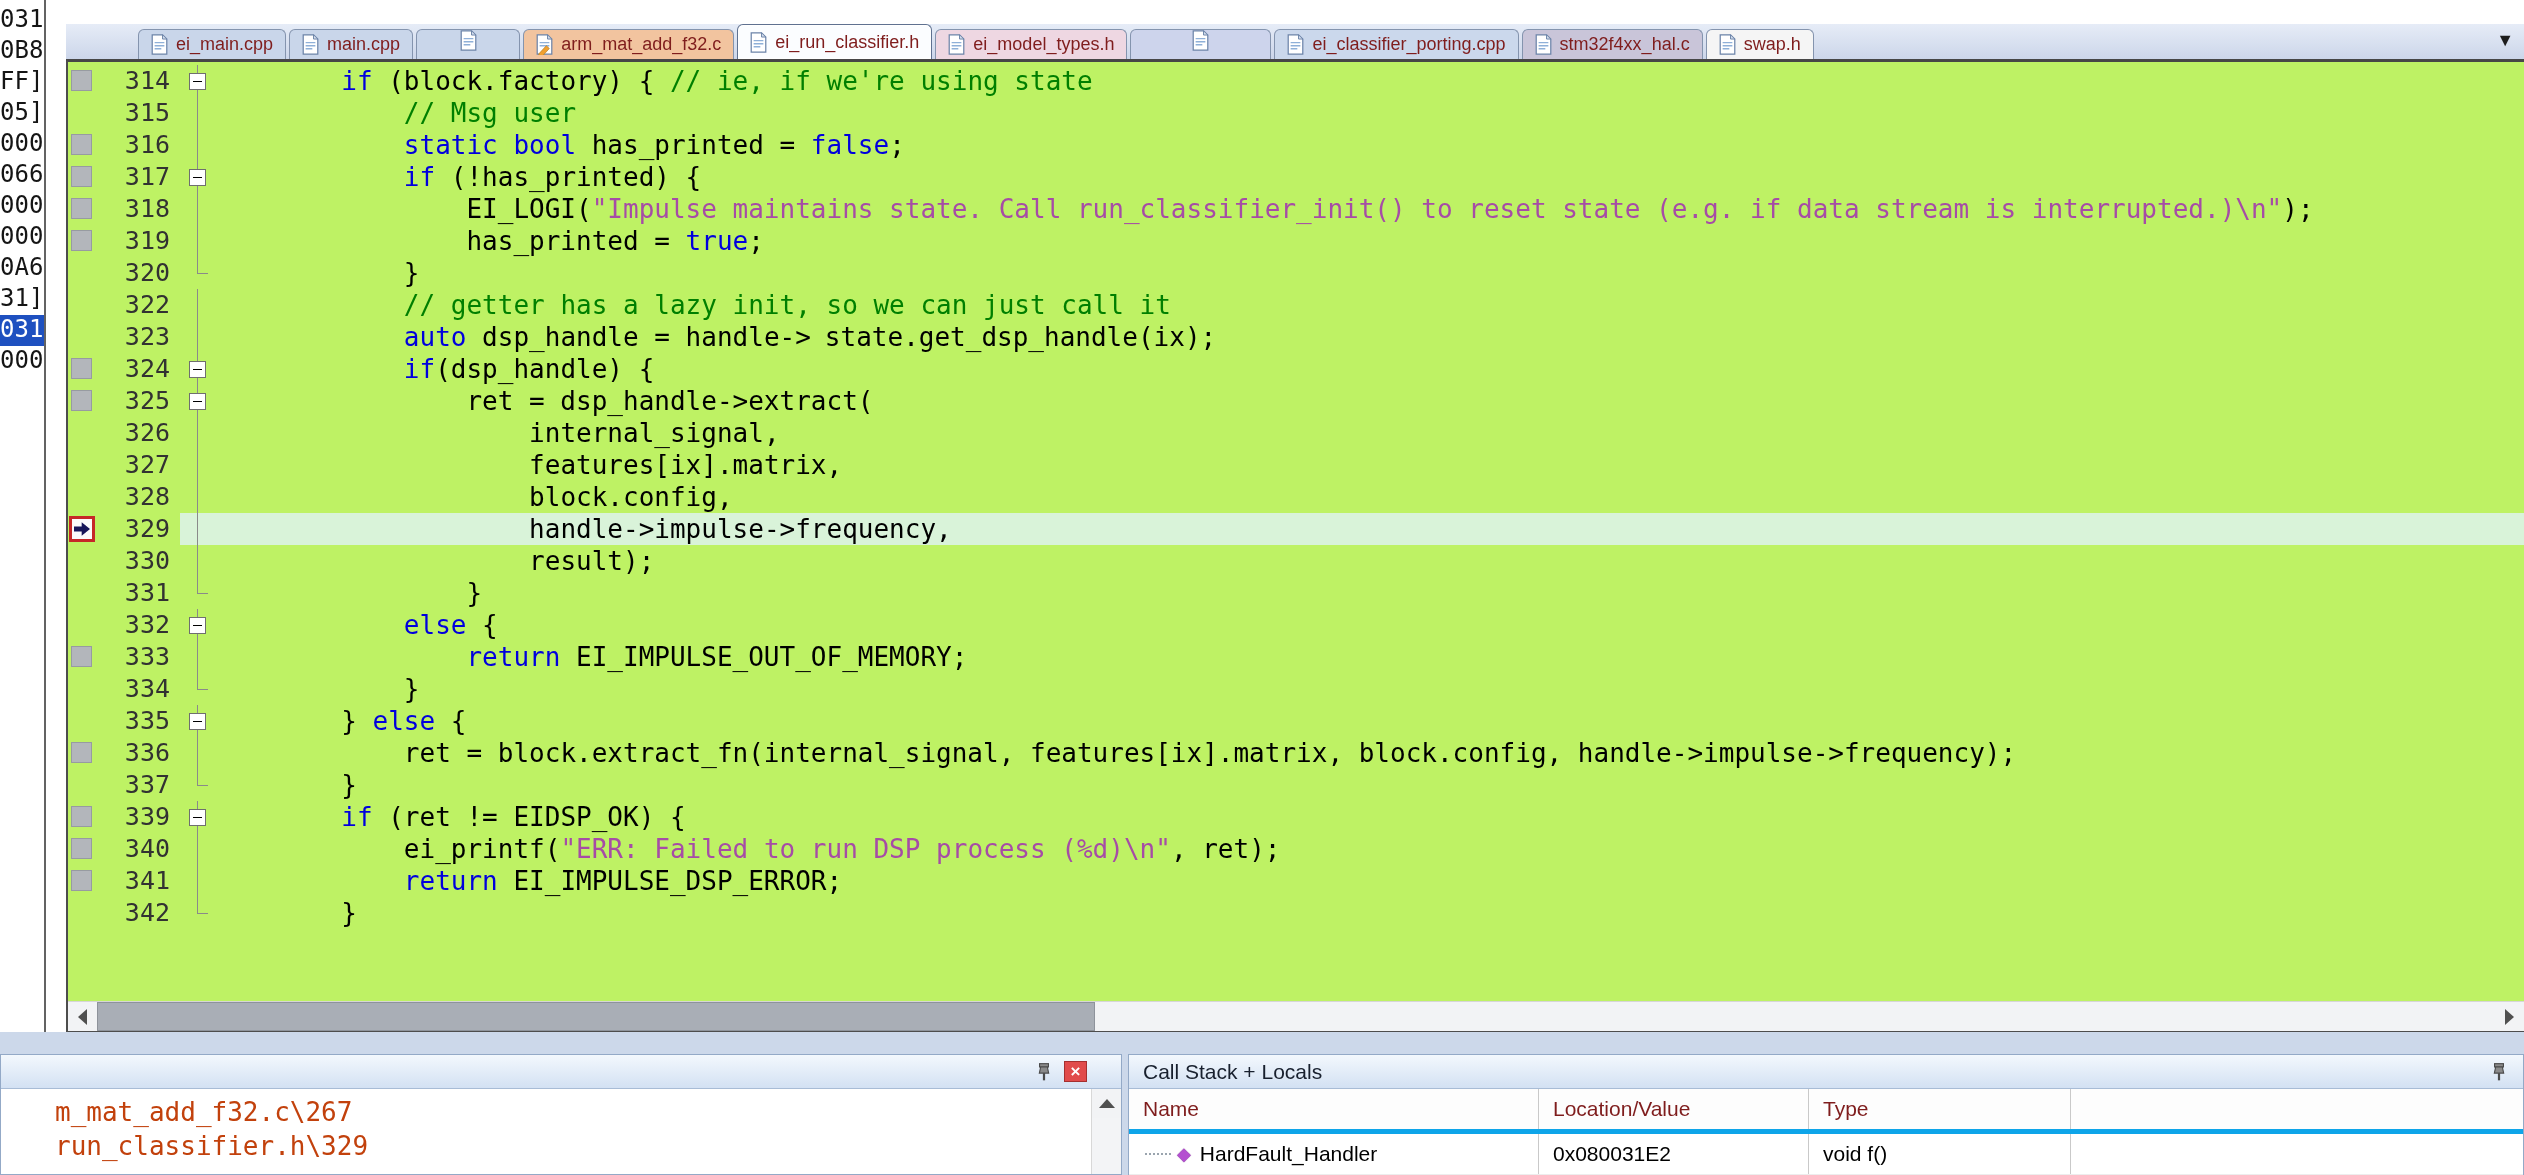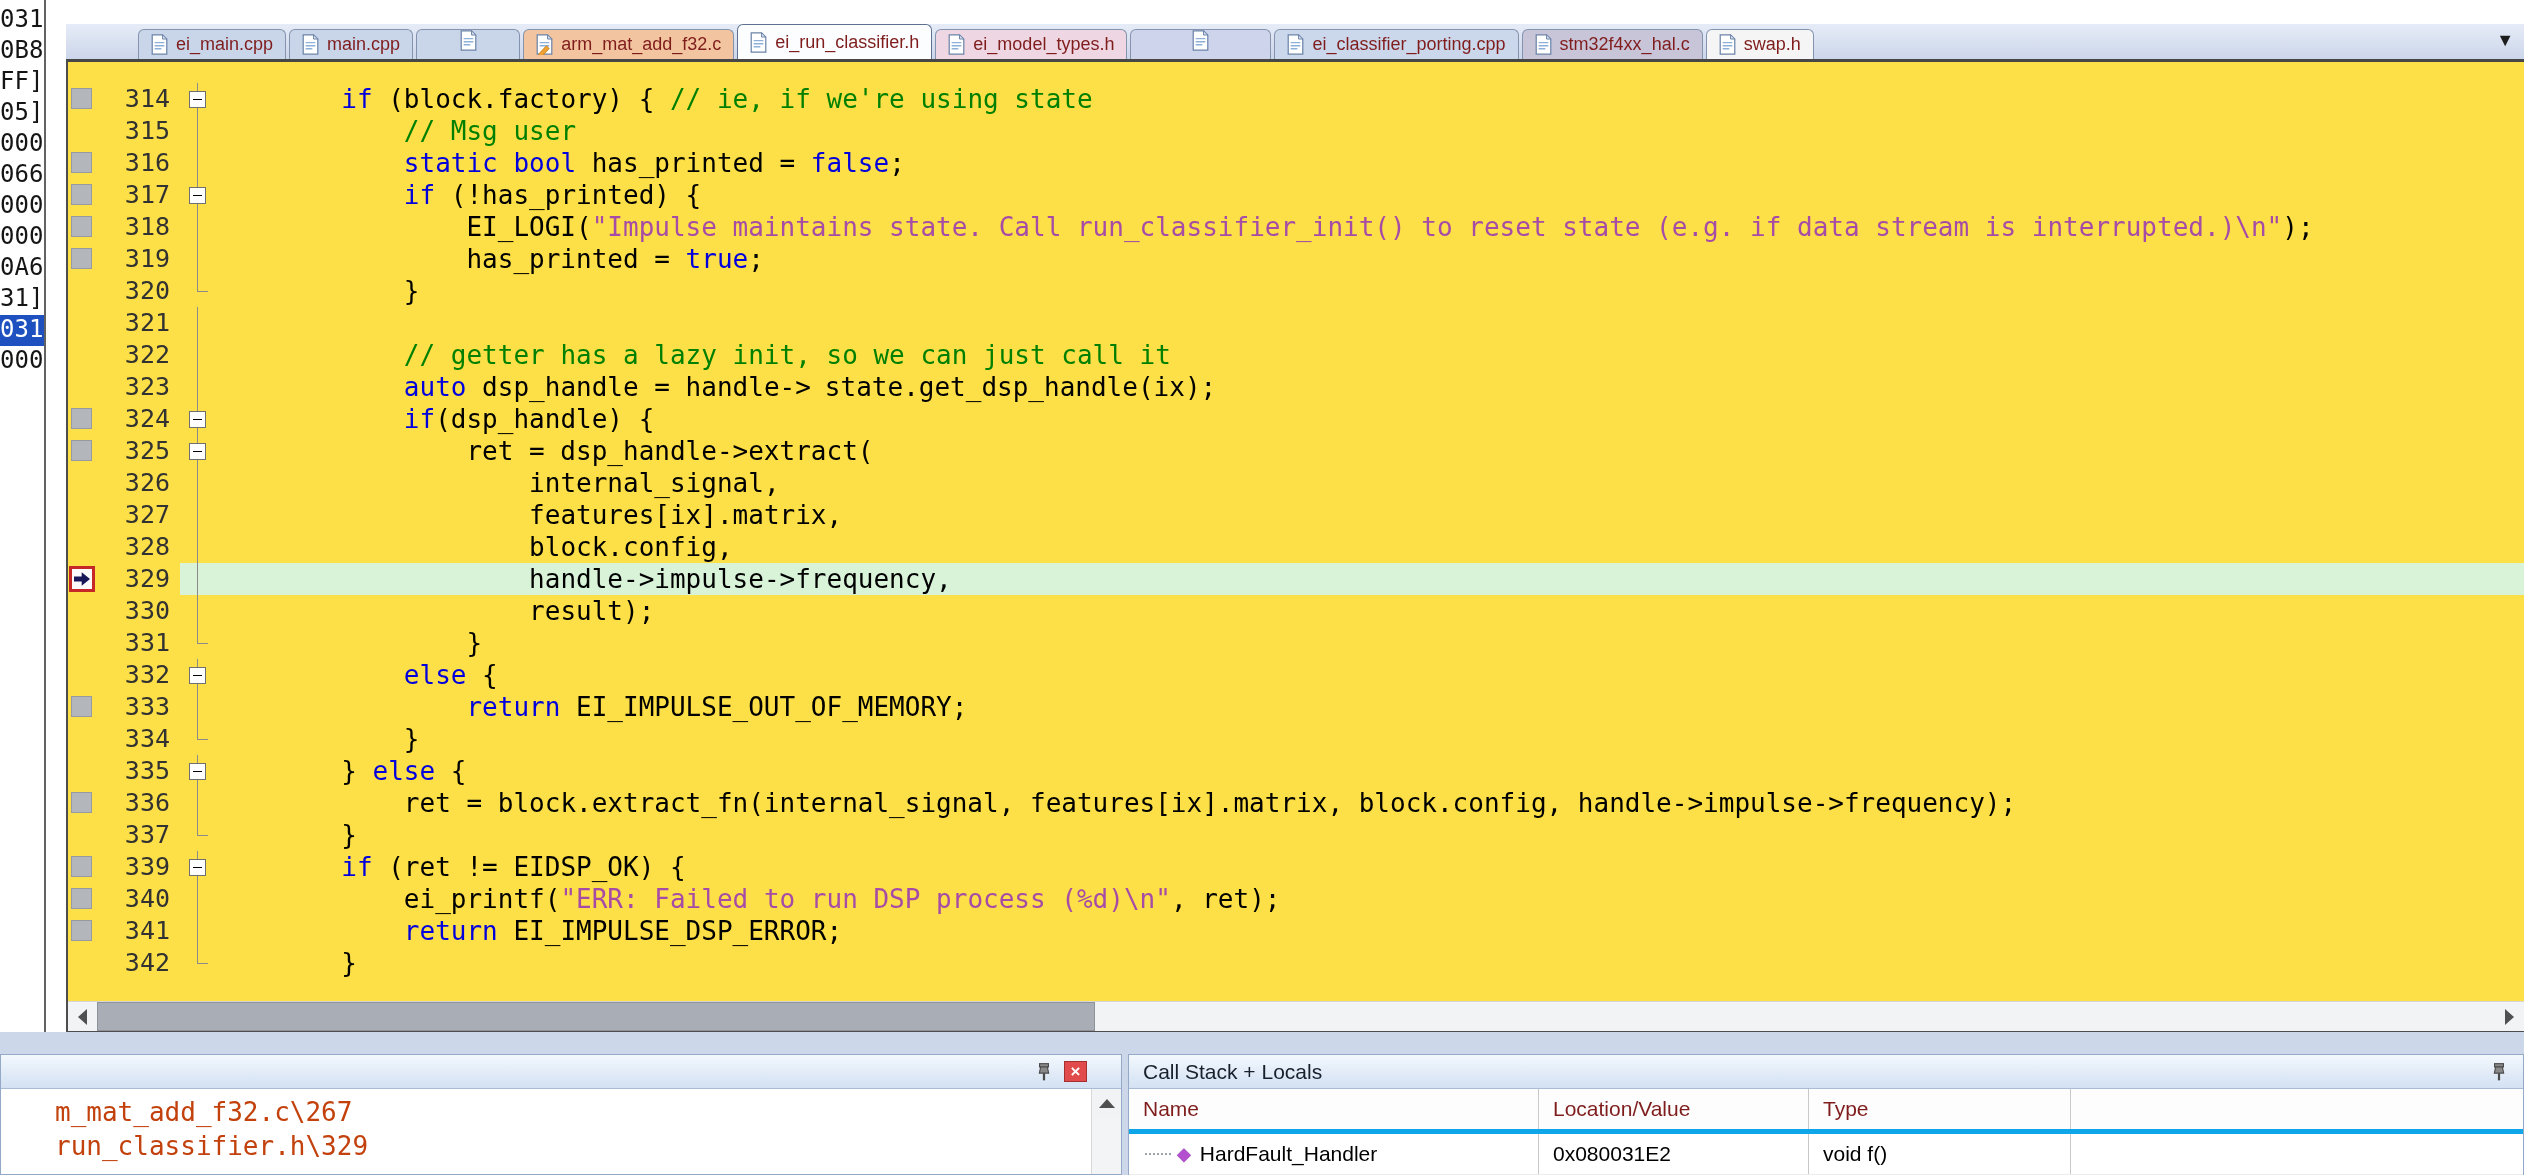--- a/index.html
+++ b/index.html
@@ -22,22 +22,22 @@
        font-size:18px;color:#7f1d1d;position:relative;}
   .tab.active{height:34px;border-color:#5f7190;box-shadow:0 0 0 1px #fff inset;z-index:3;}
   .tabicon{display:inline-flex;width:17px;height:21px;}
   #taboverflow{position:absolute;right:10px;top:6px;font-size:18px;color:#1d1d1d;cursor:default;}
 
   
   #frame-left{position:absolute;left:66px;top:61px;width:2px;height:971px;background:#4d4d4d;}
   #frame-bottom{position:absolute;left:66px;top:1030px;right:0;height:2px;background:#4d4d4d;}
 
   
-  #codearea{position:absolute;left:68px;top:62px;right:0;height:939px;background:#fde047;
-            overflow:hidden;padding-top:21px;}
+  #codearea{position:absolute;left:68px;top:62px;right:0;height:939px;background:#bef264;
+            overflow:hidden;padding-top:3px;}
   .crow{display:flex;height:32px;line-height:32px;}
   .c-gutter{width:30px;position:relative;flex:none;}
   .c-gutter .blk{position:absolute;left:3px;top:5px;width:21px;height:21px;background:#b3b6bb;border:1px solid #979ba1;box-sizing:border-box;}
   .c-gutter .cur{position:absolute;left:1px;top:3px;width:26px;height:26px;border:3px solid #c62828;background:#fbfbfb;box-sizing:border-box;}
   .c-gutter .cur i{position:absolute;inset:2px;background:#17175a;
      clip-path:polygon(0 34%,48% 34%,48% 8%,100% 50%,48% 92%,48% 66%,0 66%);}
   .c-num{width:72px;flex:none;text-align:right;padding-right:10px;box-sizing:content-box;
          font:25px/32px "DejaVu Sans Mono",monospace;color:#323232;}
   .c-fold{width:36px;flex:none;position:relative;}
   .c-fold.fl::before,.c-fold.fb::before{content:"";position:absolute;left:17px;top:0;bottom:0;width:1px;background:#8a8a8a;}
@@ -272,26 +272,20 @@
       <div class="c-code">                <span class="tok-pl">has_printed = </span><span class="tok-kw">true</span><span class="tok-pl">;</span></div>
     </div>
     <div class="crow">
       <div class="c-gutter"></div>
       <div class="c-num">320</div>
       <div class="c-fold fe"></div>
       <div class="c-code">            <span class="tok-pl">}</span></div>
     </div>
     <div class="crow">
       <div class="c-gutter"></div>
-      <div class="c-num">321</div>
-      <div class="c-fold fl"></div>
-      <div class="c-code"></div>
-    </div>
-    <div class="crow">
-      <div class="c-gutter"></div>
       <div class="c-num">322</div>
       <div class="c-fold fl"></div>
       <div class="c-code">            <span class="tok-com">// getter has a lazy init, so we can just call it</span></div>
     </div>
     <div class="crow">
       <div class="c-gutter"></div>
       <div class="c-num">323</div>
       <div class="c-fold fl"></div>
       <div class="c-code">            <span class="tok-kw">auto</span><span class="tok-pl"> dsp_handle = handle-&gt;</span><span class="tok-ul">state</span><span class="tok-pl">.get_dsp_handle(ix);</span></div>
     </div>

